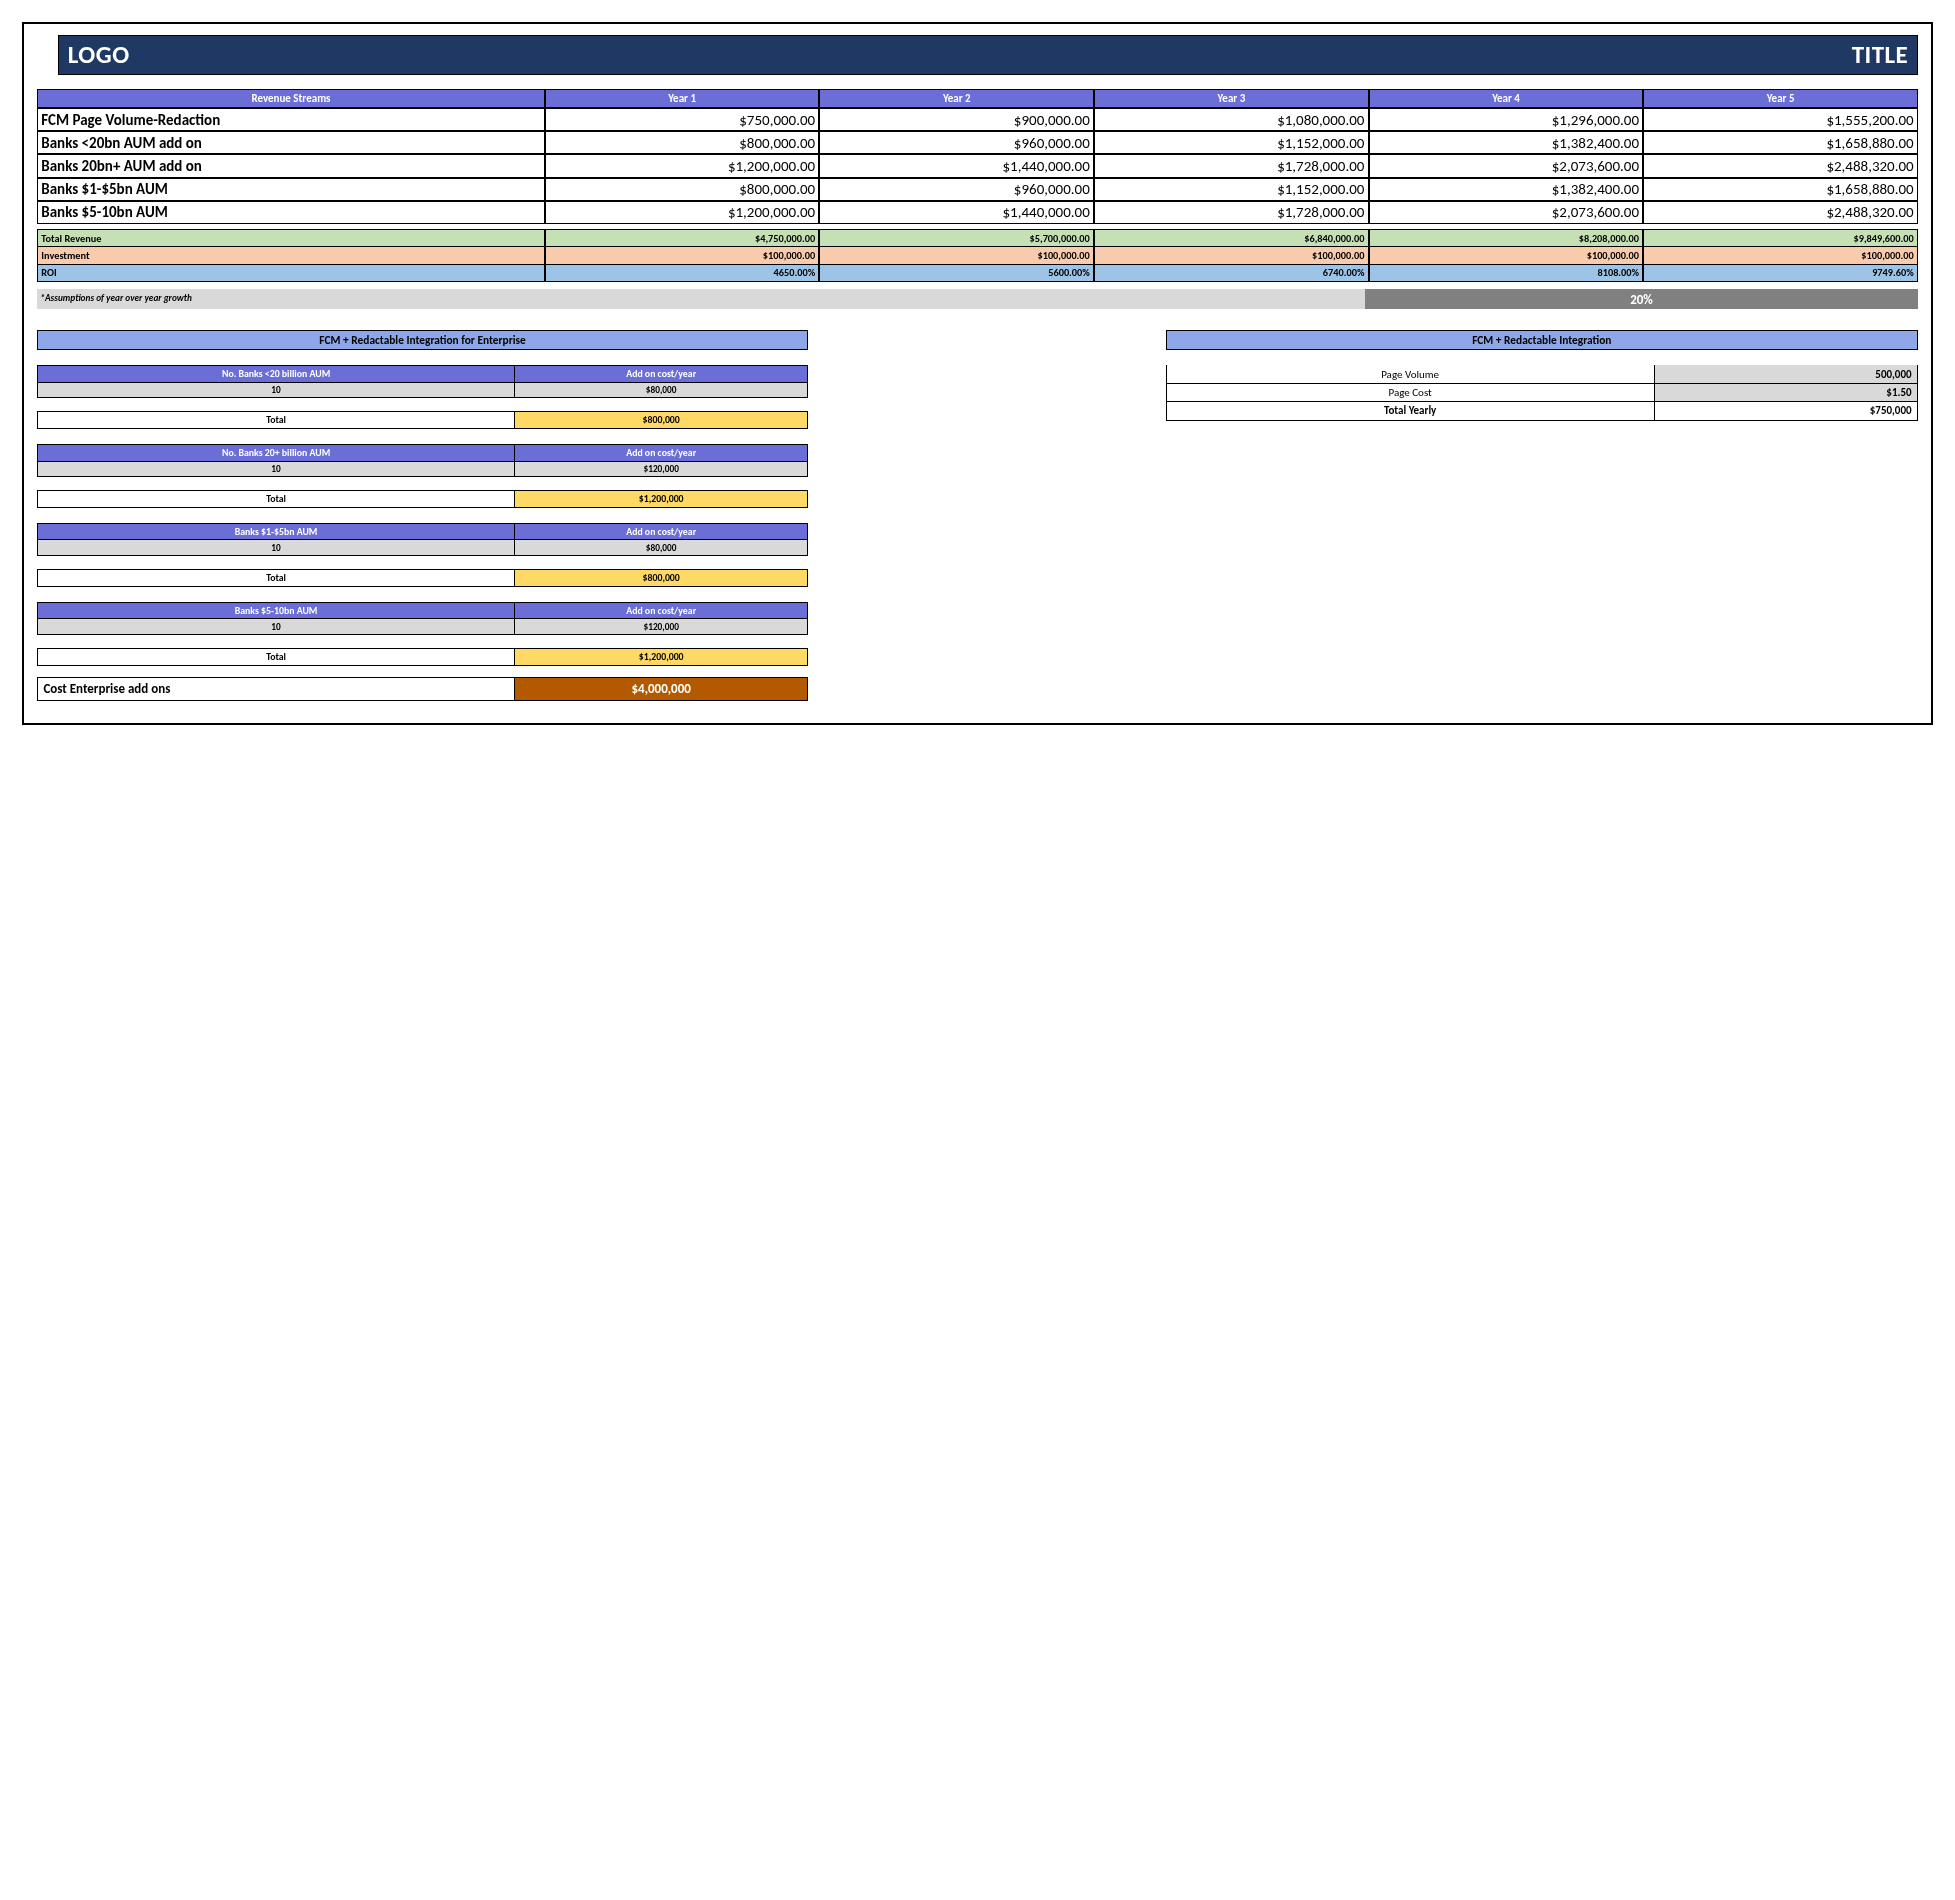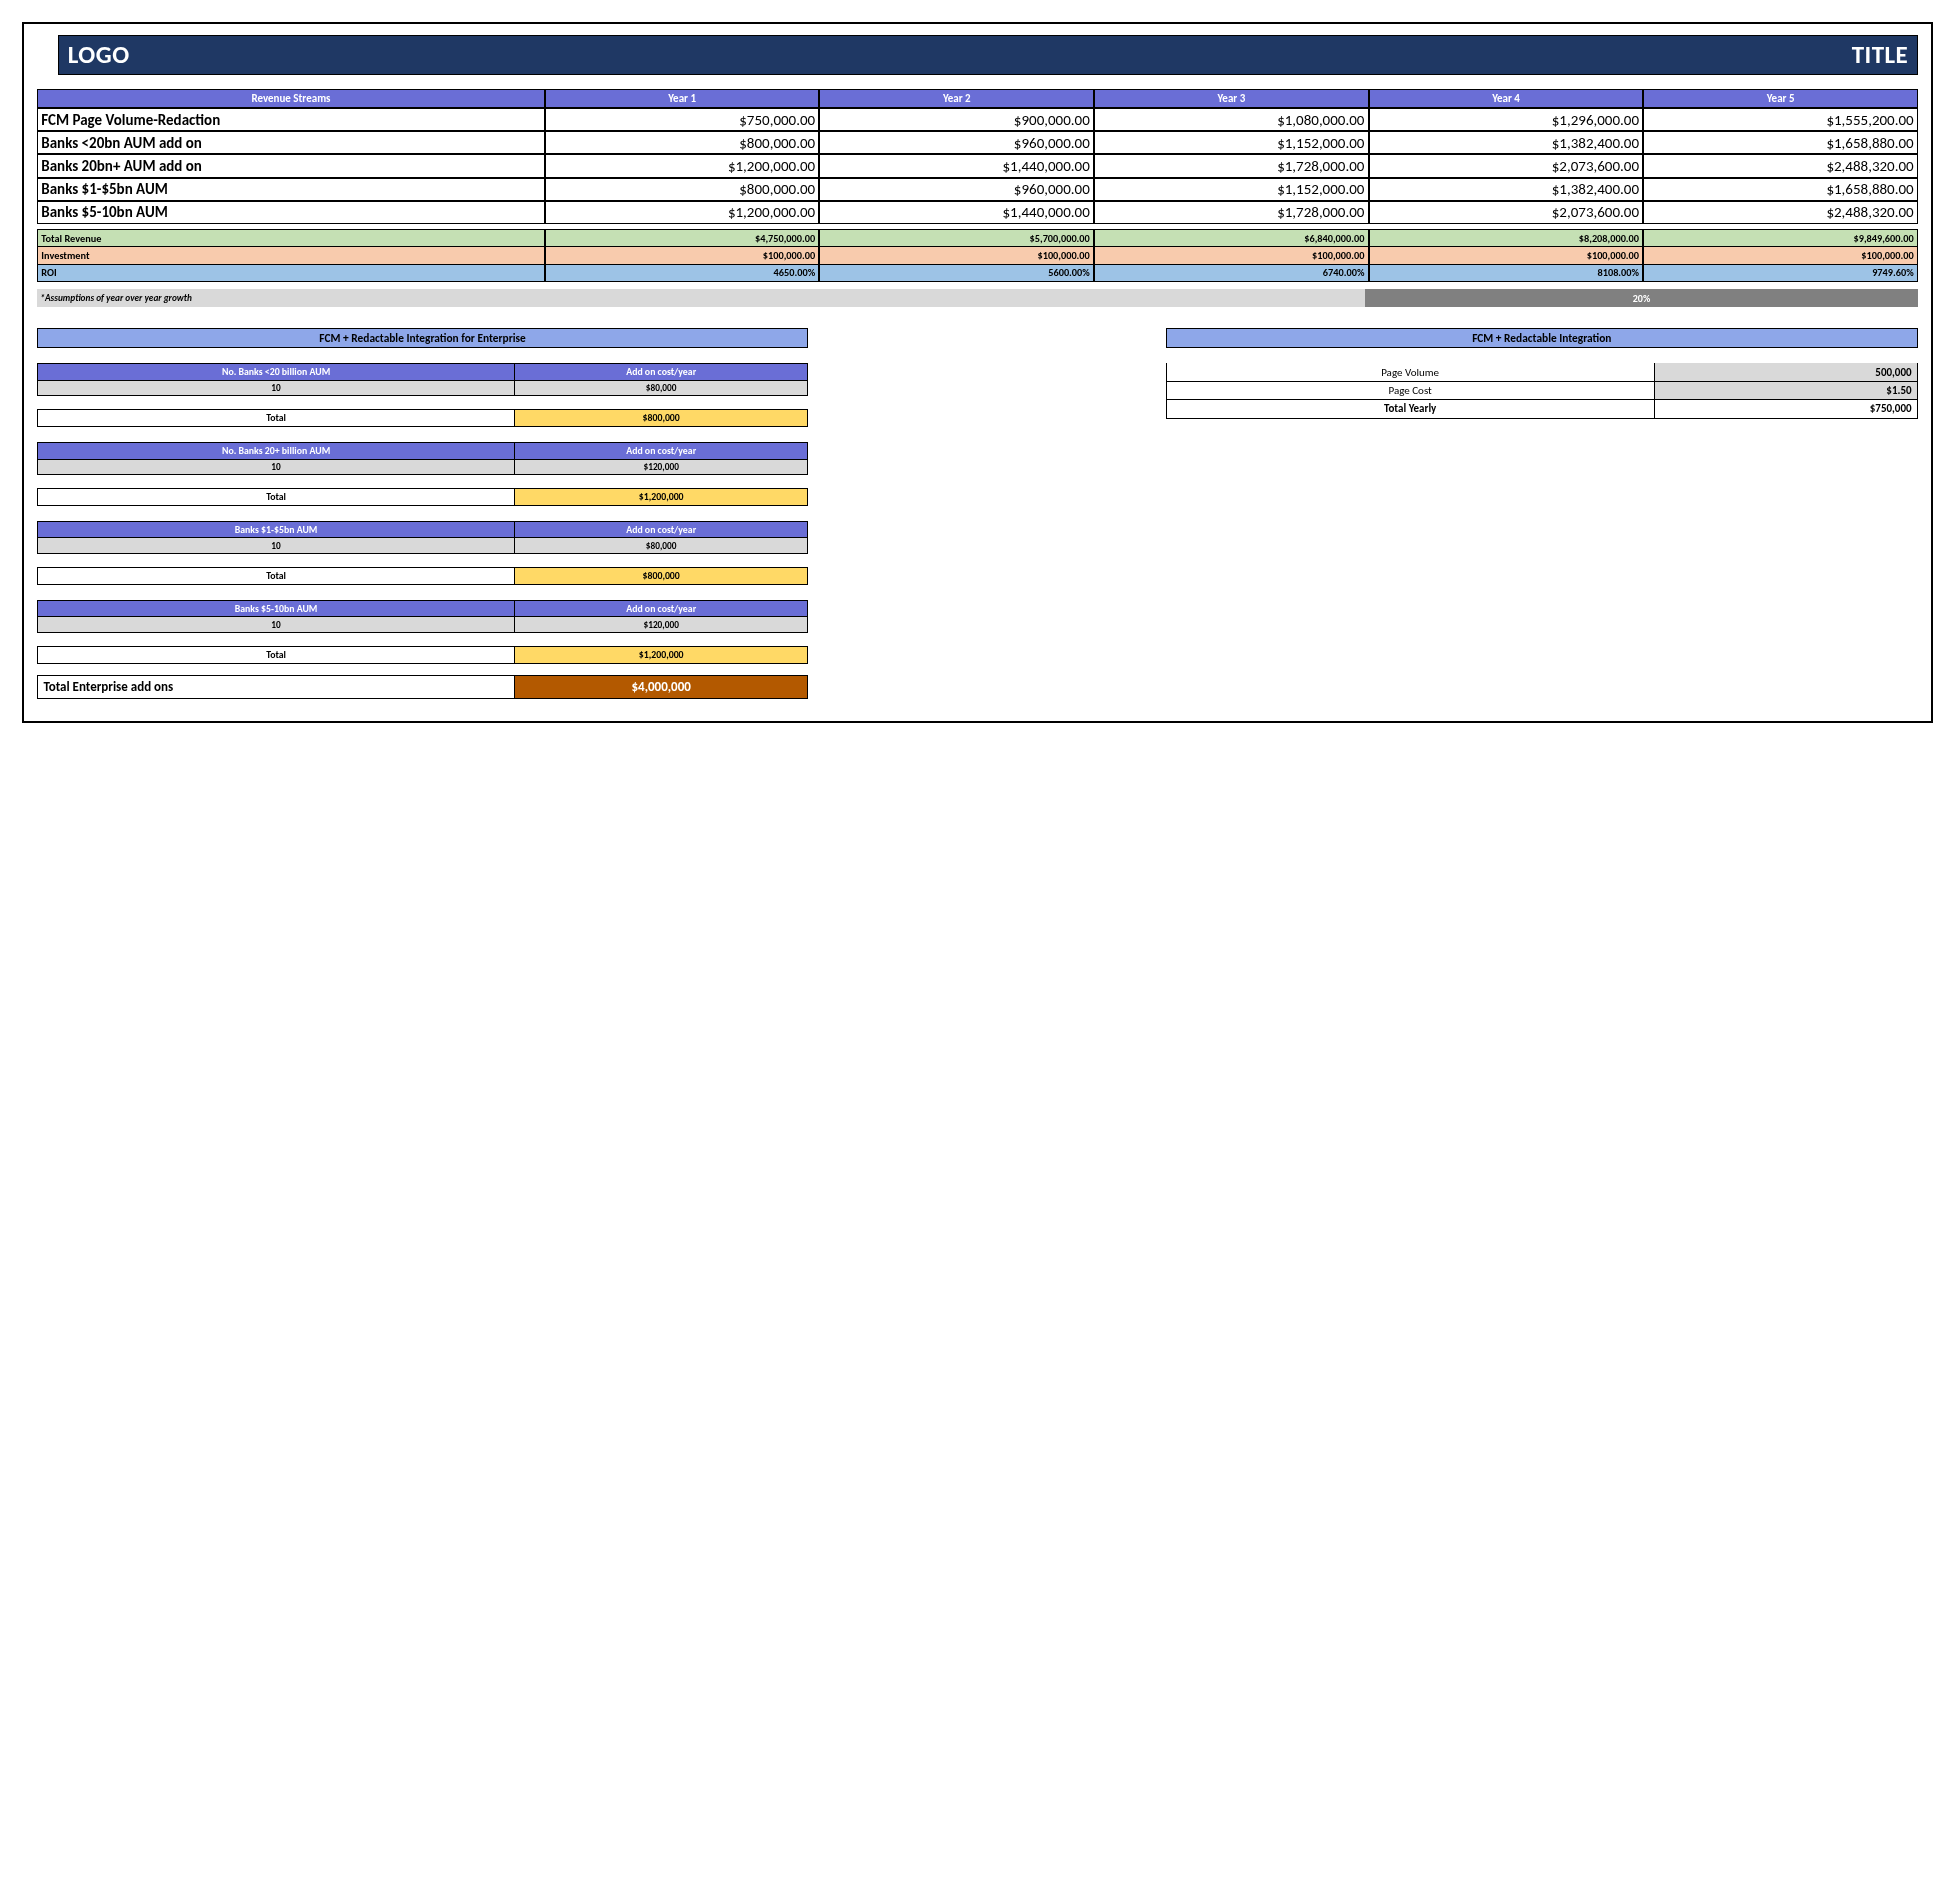--- a/index.html
+++ b/index.html
@@ -86,21 +86,21 @@
     font-style: italic;
     font-weight: 700;
     font-size: 9.3px;
     padding: 2.2px 3.3px;
   }
   .assump-r {
     flex: 1;
     background: #808080;
     color: #fff;
     font-weight: 700;
-    font-size: 10px;
+    font-size: 13px;
     text-align: center;
     padding: 2.2px 3.3px;
   }
 
   .lower { display: flex; gap: 22px; margin-top: 21px; align-items: flex-start; }
   .leftcol { flex: 0 0 41%; }
   .rightcol { flex: 0 0 40%; margin-left: auto; }
 
   .block-title {
     background: #8ea7e9;
@@ -394,21 +394,21 @@
             </table>
           </div>
         </div>
       <table class="grand">
         <colgroup>
             <col class="e0">
             <col class="e1">
           </colgroup>
         <tbody>
             <tr>
-          <td class="lab">Total Enterprise add ons</td>
+          <td class="lab">Cost Enterprise add ons</td>
           <td class="amt">$4,000,000</td>
         </tr>
       </tbody>
         </table>
     </div>
 
     <div class="rightcol">
       <div class="block-title">FCM + Redactable Integration</div>
       <table class="pages-tbl">
         <colgroup>

